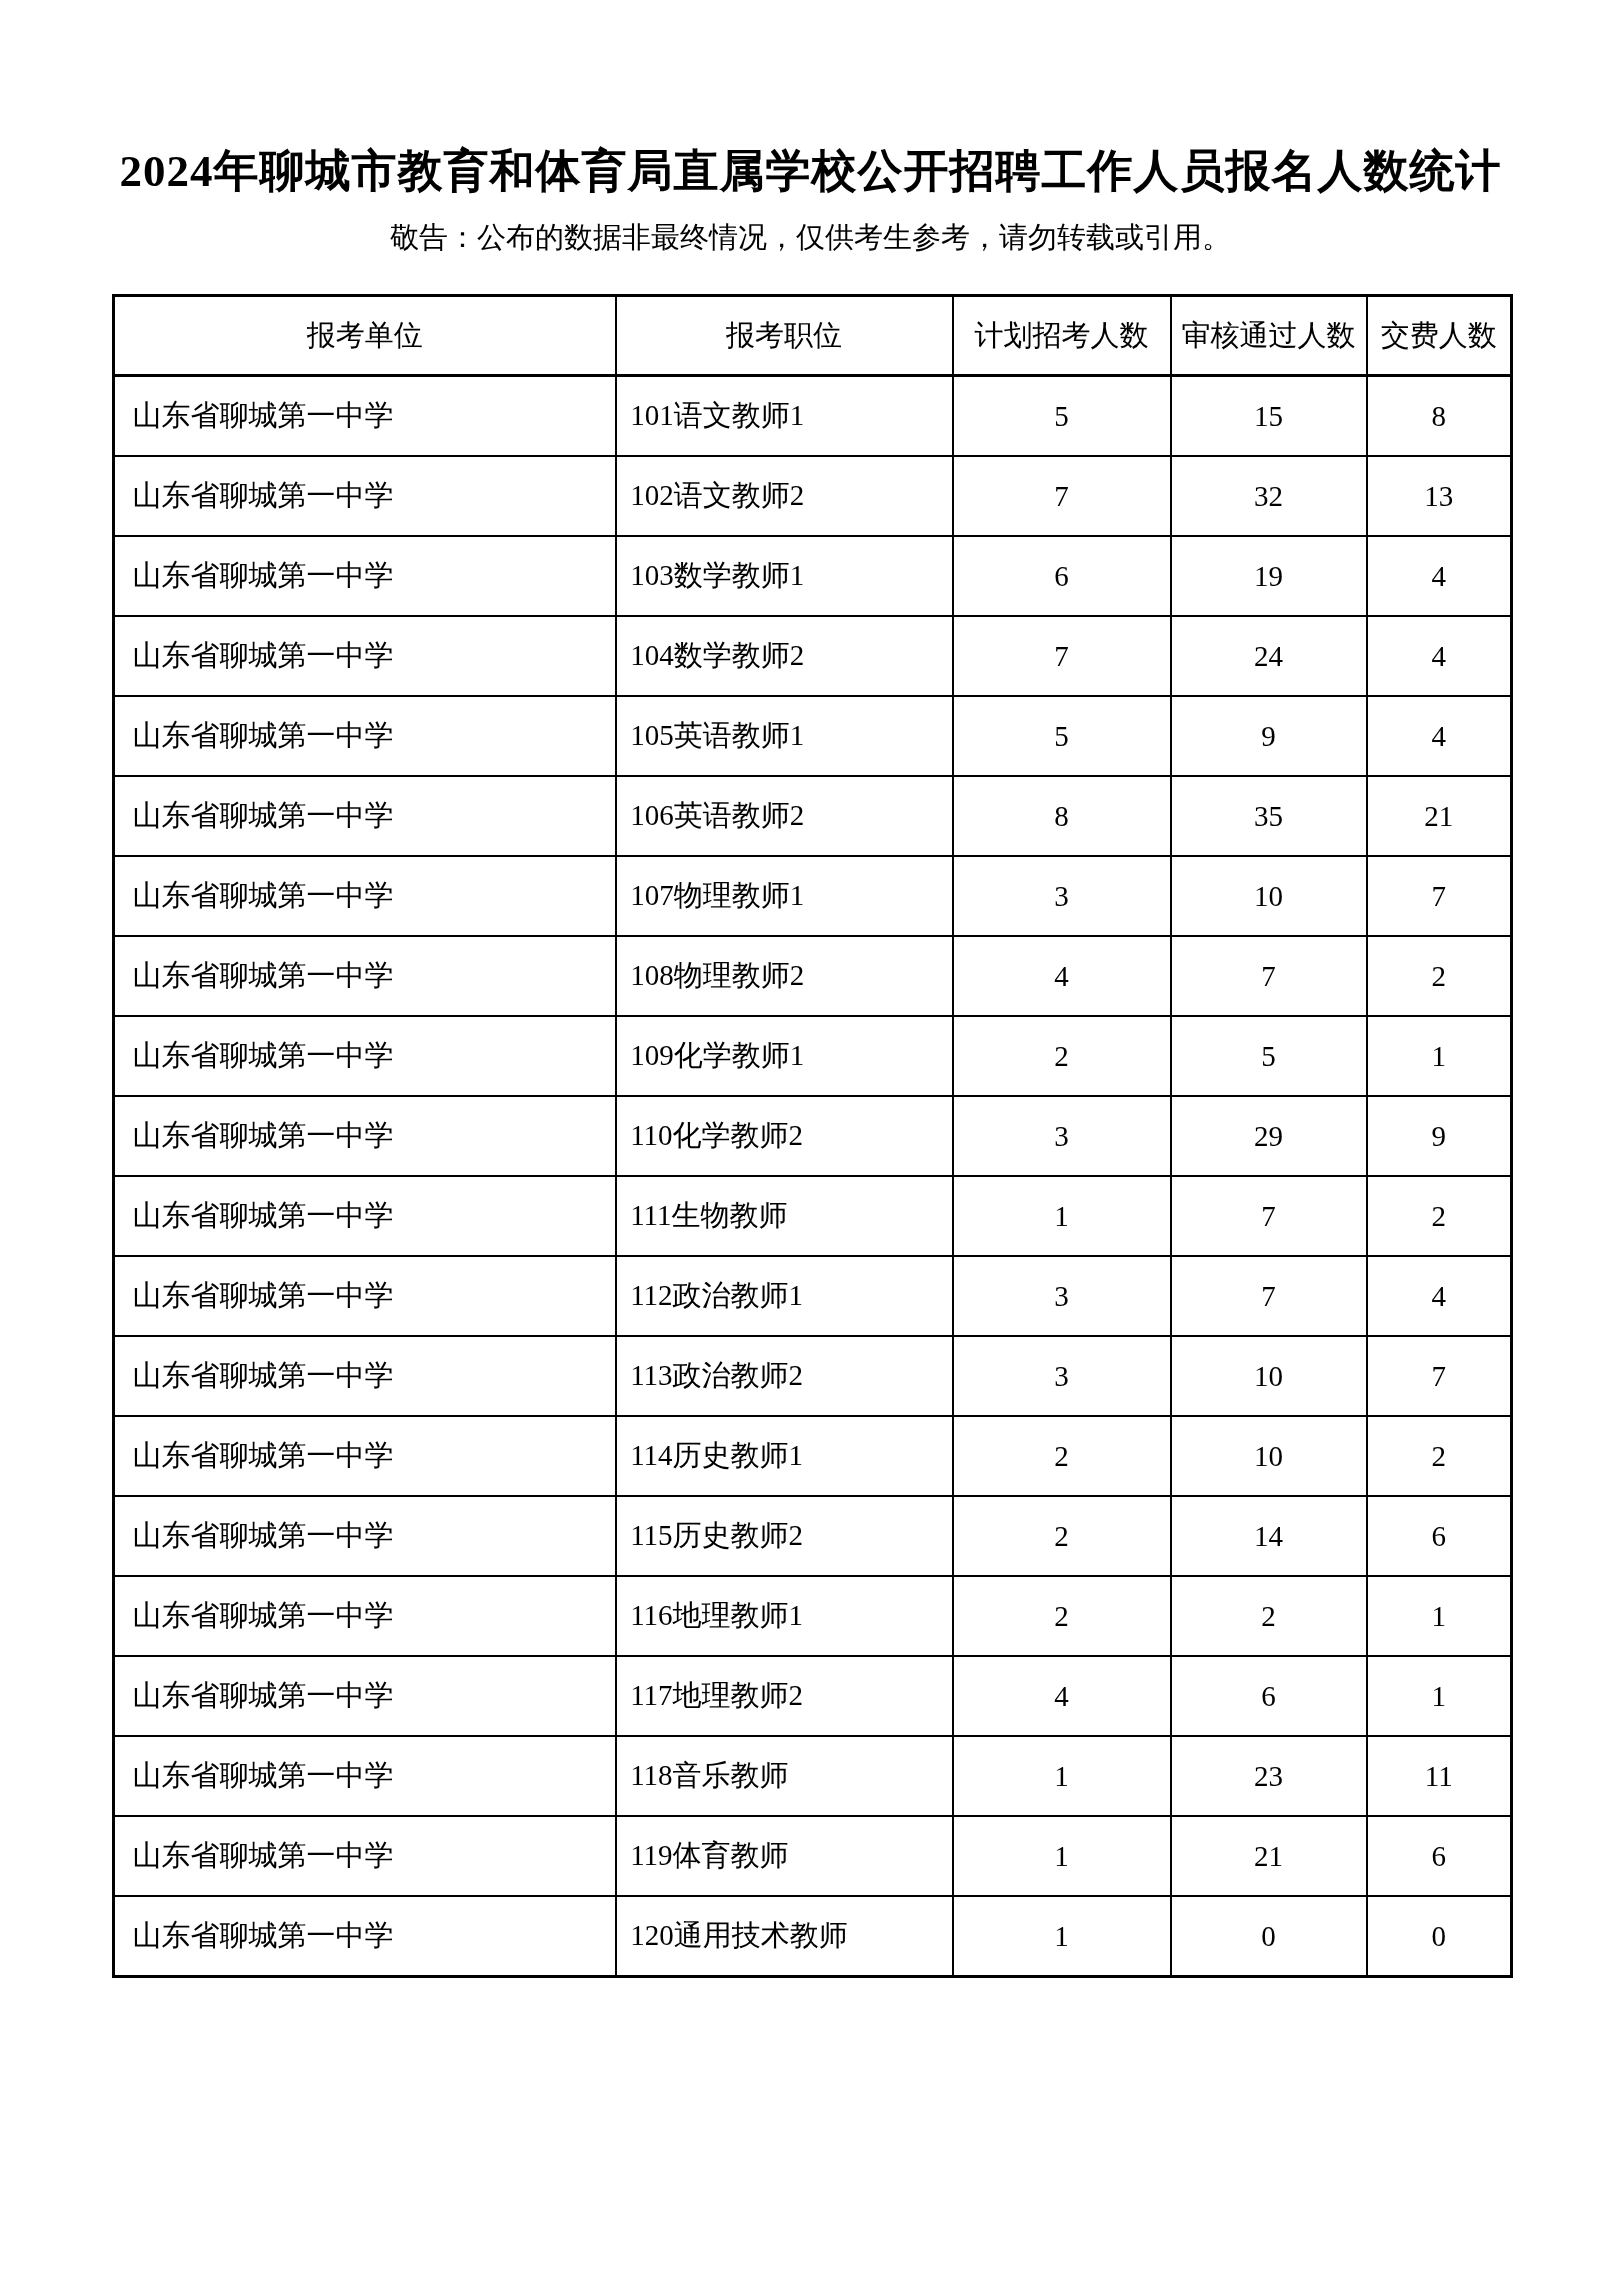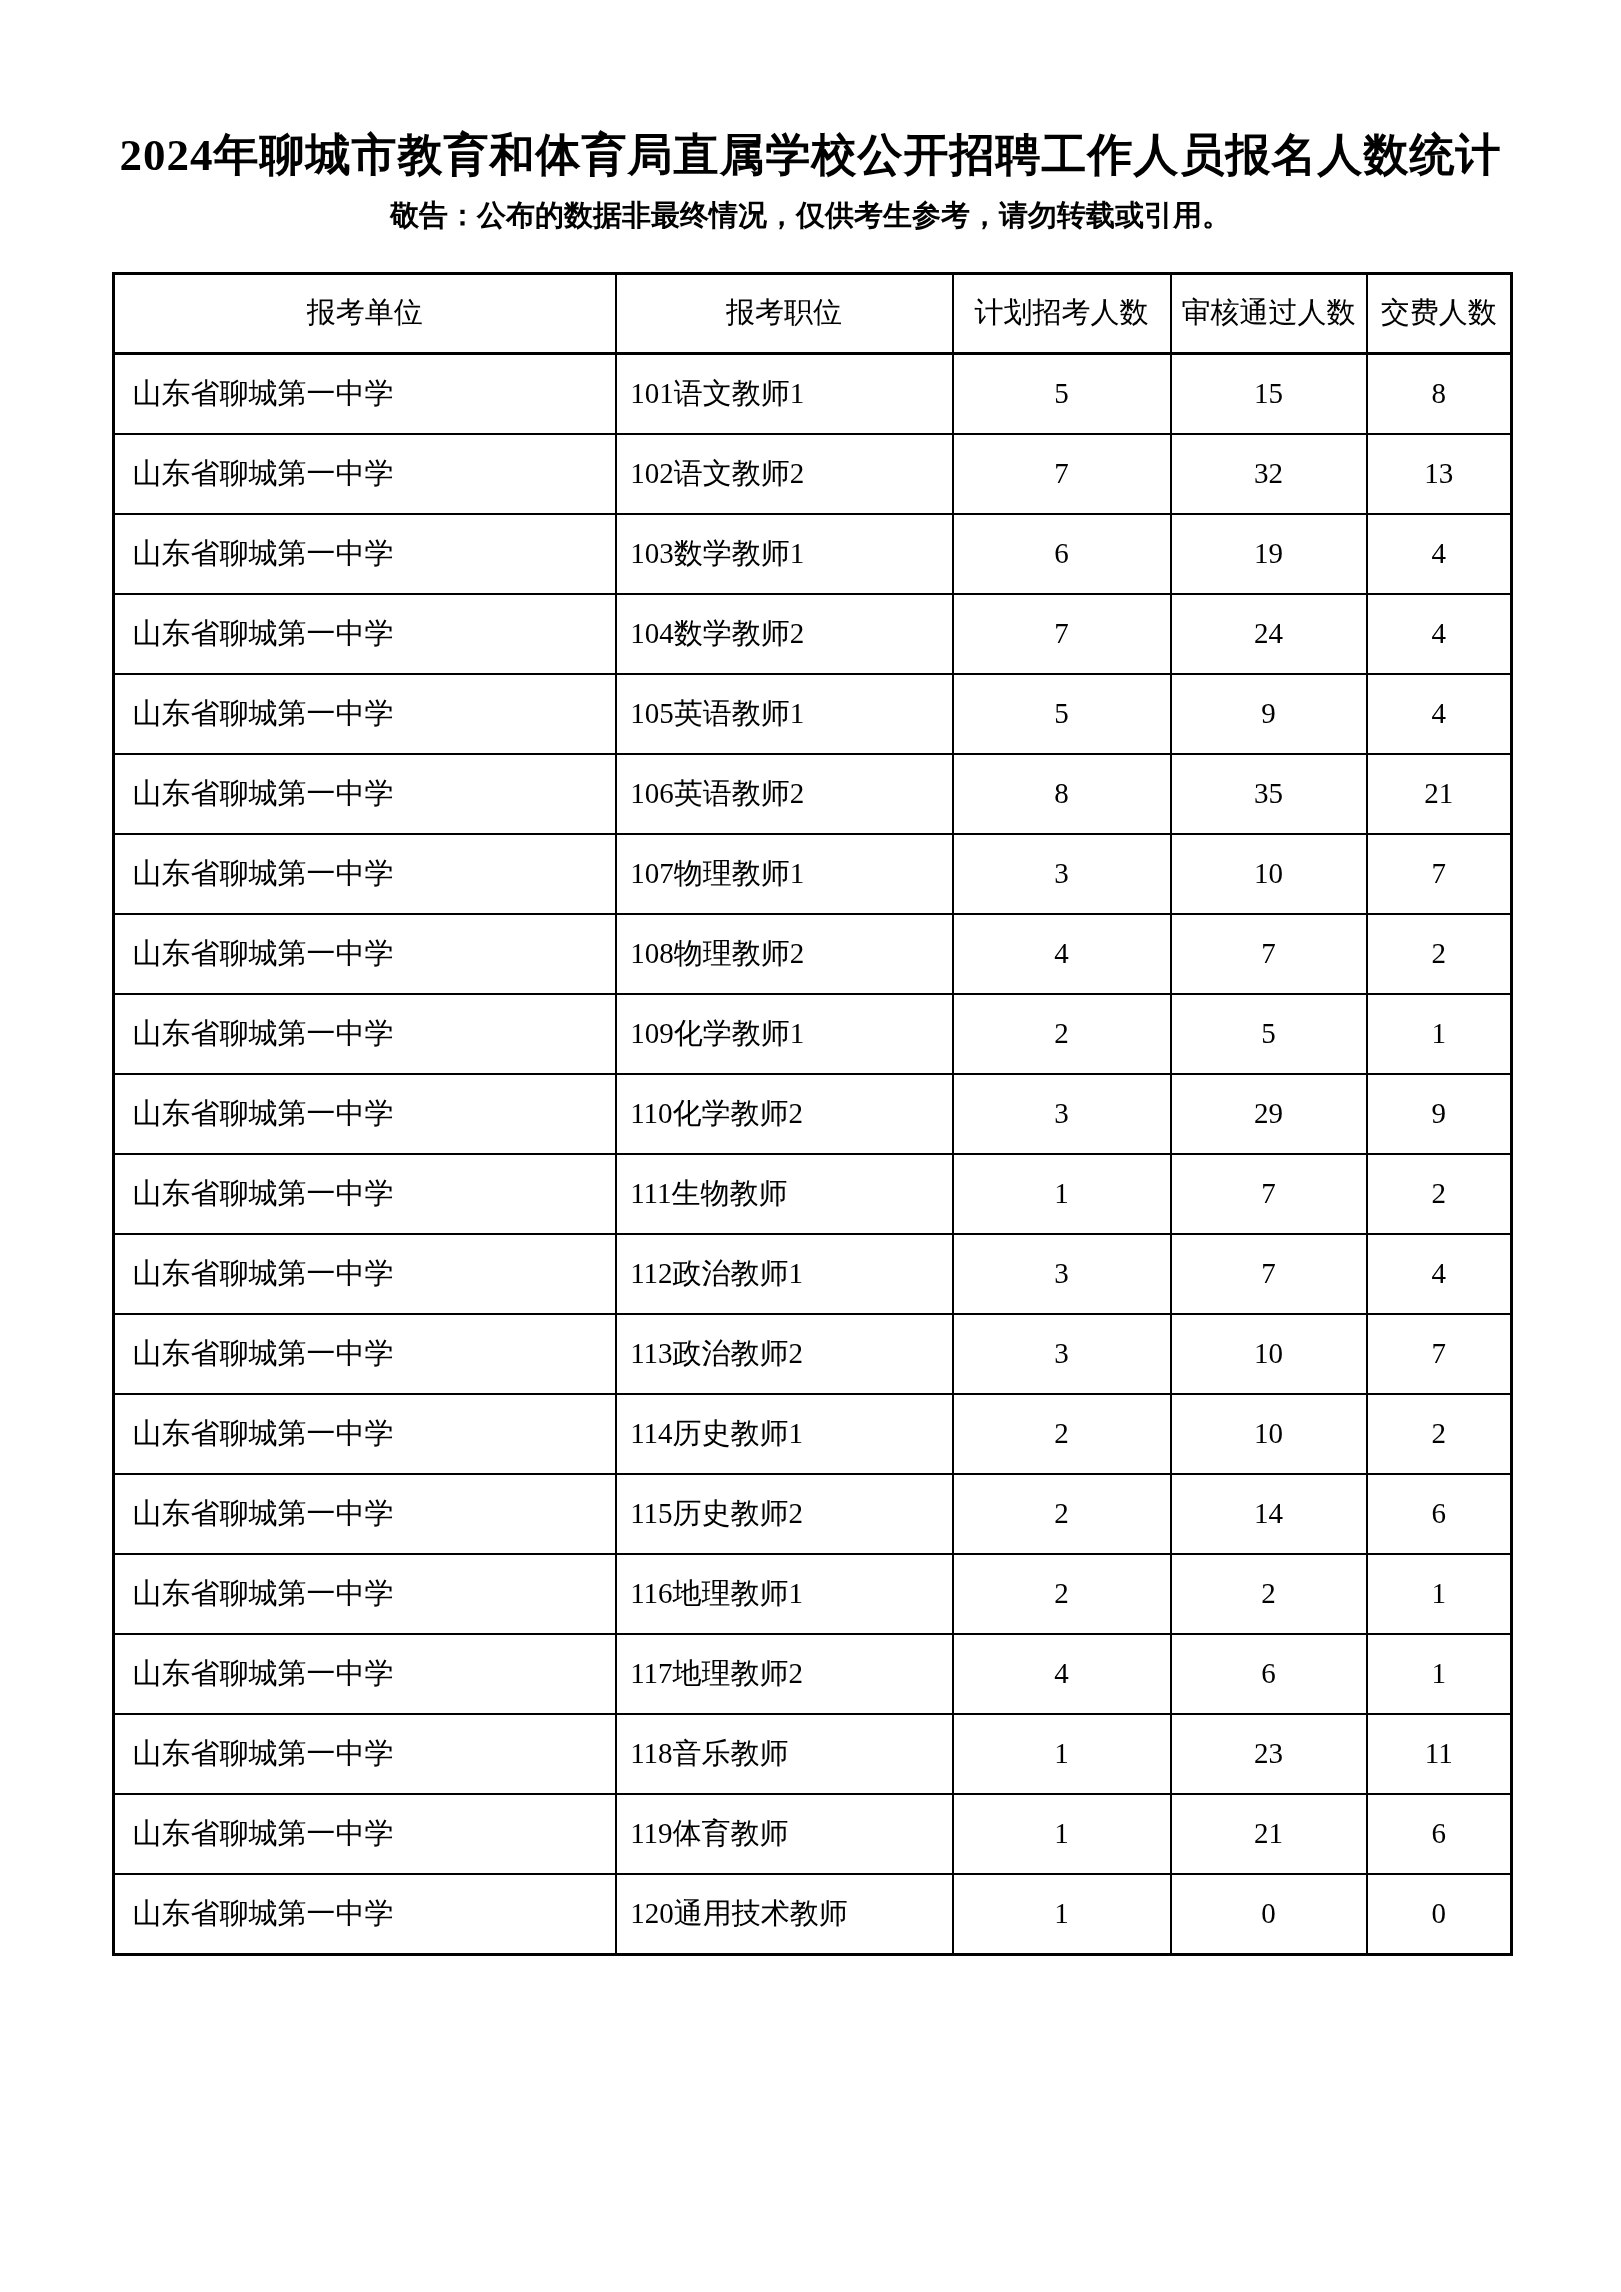--- a/index.html
+++ b/index.html
@@ -6,33 +6,33 @@
   body {
     width: 1621px;
     height: 2293px;
     color: #000000;
     font-family: "Liberation Serif", "DejaVu Serif", serif;
     overflow: hidden;
   }
   .page { position: relative; width: 100%; height: 100%; }
 
   .title {
-    margin: 0;
+    margin: 16px;
     padding-top: 125px;
     text-align: center;
     font-size: 45px;
     font-weight: bold;
     line-height: 61px;
     letter-spacing: 1px;
   }
   .notice {
     margin-top: 9.8px;
     text-align: center;
     font-size: 29px;
-    font-weight: bold;
+    font-weight: normal;
     line-height: 39px;
   }
 
   table.stats {
     border-collapse: collapse;
     table-layout: fixed;
     margin: 37px 0 0 112px;
     width: 1398px;
     border: 3.9px solid #000;
   }

